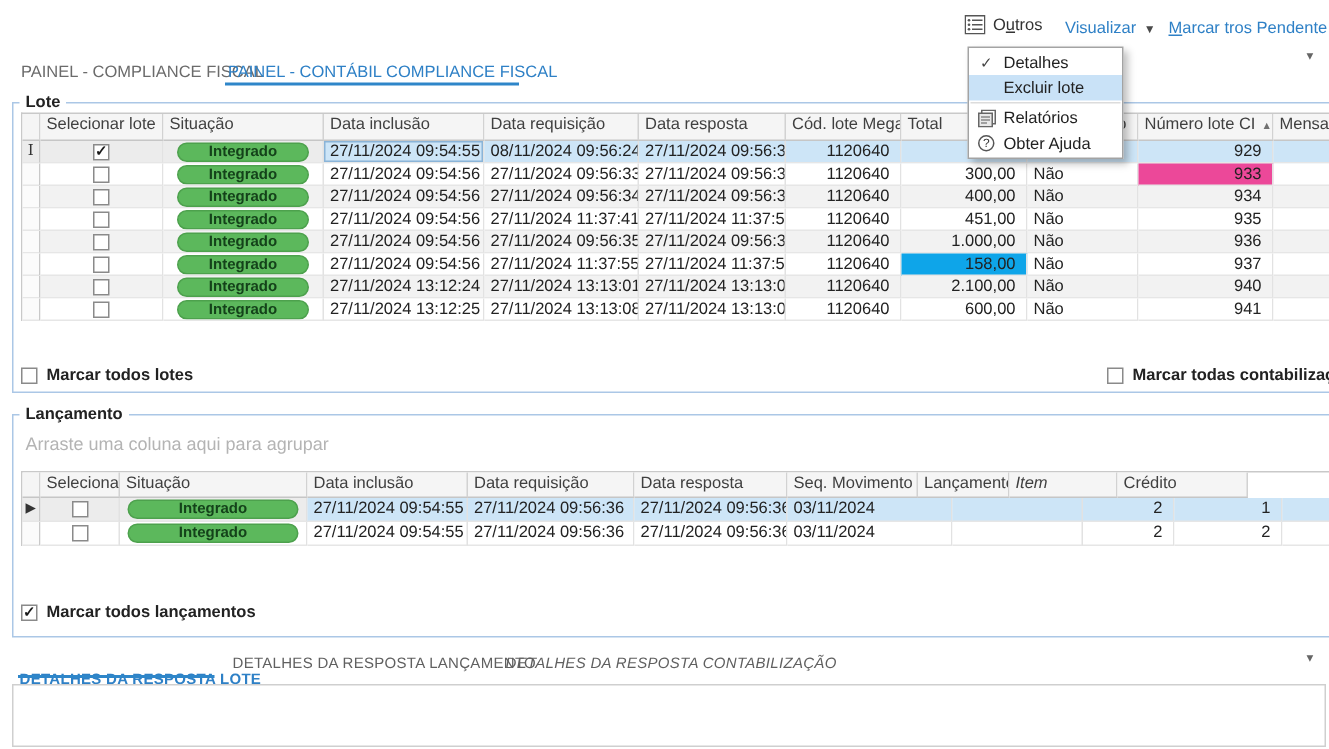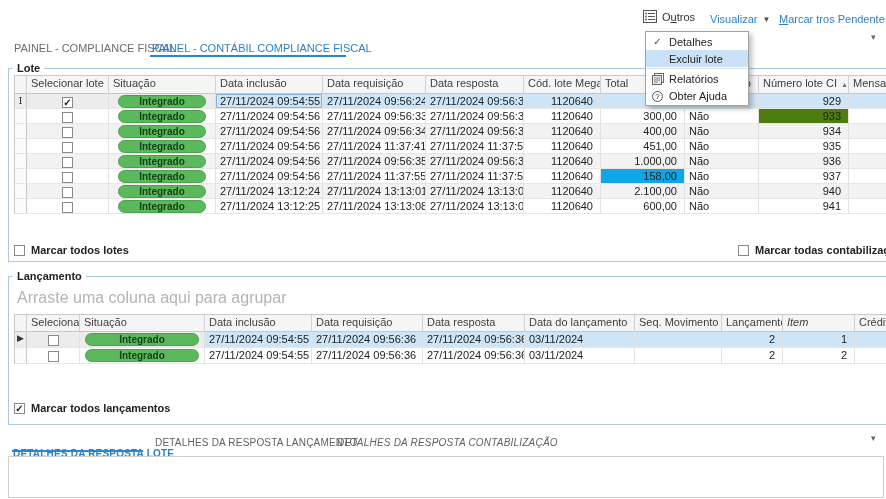--- a/index.html
+++ b/index.html
@@ -43,21 +43,21 @@
          background:#fff; text-align:center; line-height:9px; font-size:10px;
          font-weight:700; color:#1a1a1a; vertical-align:middle; }
   .sort-glyph { font-size:7px; color:#707070; margin-left:4px; }
   .focus-cell { box-shadow: inset 0 0 0 1px #8ab4d8; }
 
   
   .chk-label { position:absolute; font-size:11px; font-weight:700; color:#222; white-space:nowrap; }
   .chk-abs { position:absolute; }
 
   
-  .group-hint { position:absolute; font-size:16px; color:#b4b4b4; white-space:nowrap; }
+  .group-hint { position:absolute; font-size:12px; color:#b4b4b4; white-space:nowrap; }
 
   
   .menu { position:absolute; left:645px; top:31px; width:104px; background:#fff;
           border:1px solid #a3a3a3; box-shadow:3px 3px 5px rgba(0,0,0,.25);
           z-index:10; padding:1px 0; }
   .menu-item { display:flex; align-items:center; height:17px; font-size:11px; color:#222; }
   .menu-item .micon { width:23px; flex:none; text-align:center; font-size:10px; color:#444; }
   .menu-item.hl { background:#c9e2f7; }
   .menu-sep { height:1px; background:#dcdcdc; margin:1px 1px; }
   .help-circle { display:inline-block; width:11px; height:11px; border:1px solid #555;
@@ -116,39 +116,39 @@
       <div class="gcell" style="width: 84px; height: 18px;"><span>Total</span></div>
       <div class="gcell al-r" style="width: 74px; height: 18px;"><span>to</span></div>
       <div class="gcell" style="width: 90px; height: 18px;"><span>Número lote CI</span><span class="sort-glyph">▲</span></div>
       <div class="gcell" style="width: 92px; height: 18px;"><span>Mensagem</span></div>
     </div>
     <div class="grid-row" style="height: 15px;">
       <div class="gcell ind-cell" style="width: 12px; height: 15px; font-size: 10px; color: rgb(51, 51, 51); padding: 1px 0px 0px; font-family: &quot;DejaVu Serif&quot;, serif; background: rgb(236, 236, 236);">I</div>
       <div class="gcell" style="width: 82px; height: 15px; text-align: center; background: rgb(236, 236, 236);"><span class="chk">✓</span></div>
       <div class="gcell" style="width: 107px; height: 15px; text-align: center; background: rgb(236, 236, 236);"><span class="badge" style="width: 88px;">Integrado</span></div>
       <div class="gcell focus-cell" style="width: 107px; height: 15px; background: rgb(205, 229, 247);">27/11/2024 09:54:55</div>
-      <div class="gcell" style="width: 103px; height: 15px; background: rgb(205, 229, 247);">27/11/2024 09:56:24</div>
+      <div class="gcell" style="width: 103px; height: 15px; background: rgb(205, 229, 247);">08/11/2024 09:56:24</div>
       <div class="gcell" style="width: 98px; height: 15px; background: rgb(205, 229, 247);">27/11/2024 09:56:32</div>
       <div class="gcell al-r" style="width: 77px; height: 15px; background: rgb(205, 229, 247);">1120640</div>
       <div class="gcell al-r" style="width: 84px; height: 15px; background: rgb(205, 229, 247);"></div>
       <div class="gcell" style="width: 74px; height: 15px; background: rgb(205, 229, 247);"></div>
       <div class="gcell al-r" style="width: 90px; height: 15px; background: rgb(205, 229, 247);">929</div>
       <div class="gcell" style="width: 92px; height: 15px; background: rgb(205, 229, 247);"></div>
     </div>
     <div class="grid-row" style="height: 15px;">
       <div class="gcell ind-cell" style="width: 12px; height: 15px; font-size: 9px; color: rgb(51, 51, 51); padding: 1px 0px 0px; background: rgb(251, 251, 251);"></div>
       <div class="gcell" style="width: 82px; height: 15px; text-align: center; background: rgb(255, 255, 255);"><span class="chk"></span></div>
       <div class="gcell" style="width: 107px; height: 15px; text-align: center; background: rgb(255, 255, 255);"><span class="badge" style="width: 88px;">Integrado</span></div>
       <div class="gcell" style="width: 107px; height: 15px; background: rgb(255, 255, 255);">27/11/2024 09:54:56</div>
       <div class="gcell" style="width: 103px; height: 15px; background: rgb(255, 255, 255);">27/11/2024 09:56:33</div>
       <div class="gcell" style="width: 98px; height: 15px; background: rgb(255, 255, 255);">27/11/2024 09:56:34</div>
       <div class="gcell al-r" style="width: 77px; height: 15px; background: rgb(255, 255, 255);">1120640</div>
       <div class="gcell al-r" style="width: 84px; height: 15px; background: rgb(255, 255, 255);">300,00</div>
       <div class="gcell" style="width: 74px; height: 15px; background: rgb(255, 255, 255);">Não</div>
-      <div class="gcell al-r" style="width: 90px; height: 15px; background: #4d7c0f;">933</div>
+      <div class="gcell al-r" style="width: 90px; height: 15px; background: #ec4899;">933</div>
       <div class="gcell" style="width: 92px; height: 15px; background: rgb(255, 255, 255);"></div>
     </div>
     <div class="grid-row" style="height: 15px;">
       <div class="gcell ind-cell" style="width: 12px; height: 15px; font-size: 9px; color: rgb(51, 51, 51); padding: 1px 0px 0px; background: rgb(251, 251, 251);"></div>
       <div class="gcell" style="width: 82px; height: 15px; text-align: center; background: rgb(242, 242, 242);"><span class="chk"></span></div>
       <div class="gcell" style="width: 107px; height: 15px; text-align: center; background: rgb(242, 242, 242);"><span class="badge" style="width: 88px;">Integrado</span></div>
       <div class="gcell" style="width: 107px; height: 15px; background: rgb(242, 242, 242);">27/11/2024 09:54:56</div>
       <div class="gcell" style="width: 103px; height: 15px; background: rgb(242, 242, 242);">27/11/2024 09:56:34</div>
       <div class="gcell" style="width: 98px; height: 15px; background: rgb(242, 242, 242);">27/11/2024 09:56:34</div>
       <div class="gcell al-r" style="width: 77px; height: 15px; background: rgb(242, 242, 242);">1120640</div>
@@ -234,21 +234,20 @@
 <div class="groupbox-label" style="left:13px; top:270px;">Lançamento</div>
 <div class="group-hint" style="left:17px; top:289px;">Arraste uma coluna aqui para agrupar</div>
 <div class="grid" id="lanc-grid" style="left: 14px; top: 314px; width: 927px;">
     <div class="grid-row grid-header" style="height: 17px;">
       <div class="gcell" style="width: 12px; height: 17px;"><span></span></div>
       <div class="gcell" style="width: 53px; height: 17px;"><span>Selecionar</span></div>
       <div class="gcell" style="width: 125px; height: 17px;"><span>Situação</span></div>
       <div class="gcell" style="width: 107px; height: 17px;"><span>Data inclusão</span></div>
       <div class="gcell" style="width: 111px; height: 17px;"><span>Data requisição</span></div>
       <div class="gcell" style="width: 102px; height: 17px;"><span>Data resposta</span></div>
-      <div class="gcell" style="width: 110px; height: 17px;"><span>Data do lançamento</span></div>
       <div class="gcell" style="width: 87px; height: 17px;"><span>Seq. Movimento</span></div>
       <div class="gcell" style="width: 61px; height: 17px;"><span>Lançamento</span></div>
       <div class="gcell" style="width: 72px; height: 17px; font-style: italic;"><span>Item</span></div>
       <div class="gcell" style="width: 87px; height: 17px;"><span>Crédito</span></div>
     </div>
     <div class="grid-row" style="height: 16px;">
       <div class="gcell ind-cell" style="width: 12px; height: 16px; font-size: 9px; color: rgb(51, 51, 51); padding: 1px 0px 0px; background: rgb(236, 236, 236);">▶</div>
       <div class="gcell" style="width: 53px; height: 16px; text-align: center; background: rgb(236, 236, 236);"><span class="chk"></span></div>
       <div class="gcell" style="width: 125px; height: 16px; text-align: center; background: rgb(236, 236, 236);"><span class="badge" style="width: 114px;">Integrado</span></div>
       <div class="gcell" style="width: 107px; height: 16px; background: rgb(205, 229, 247);">27/11/2024 09:54:55</div>

